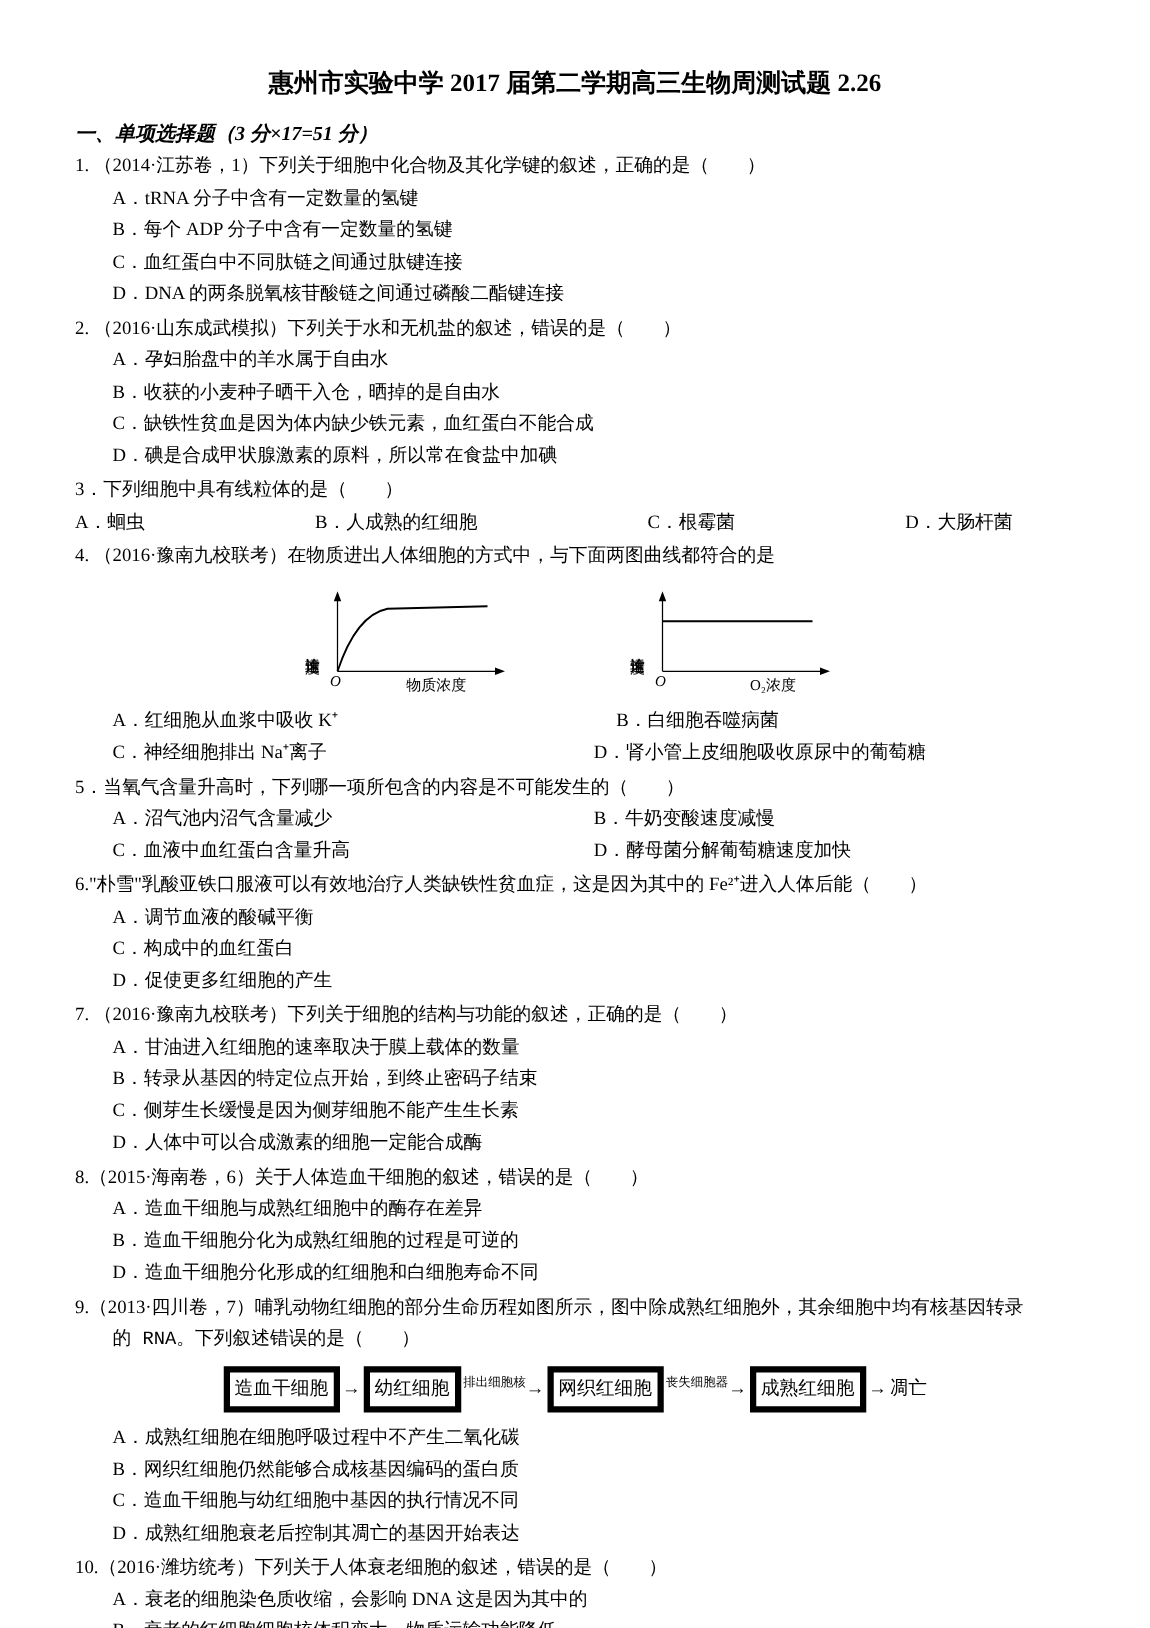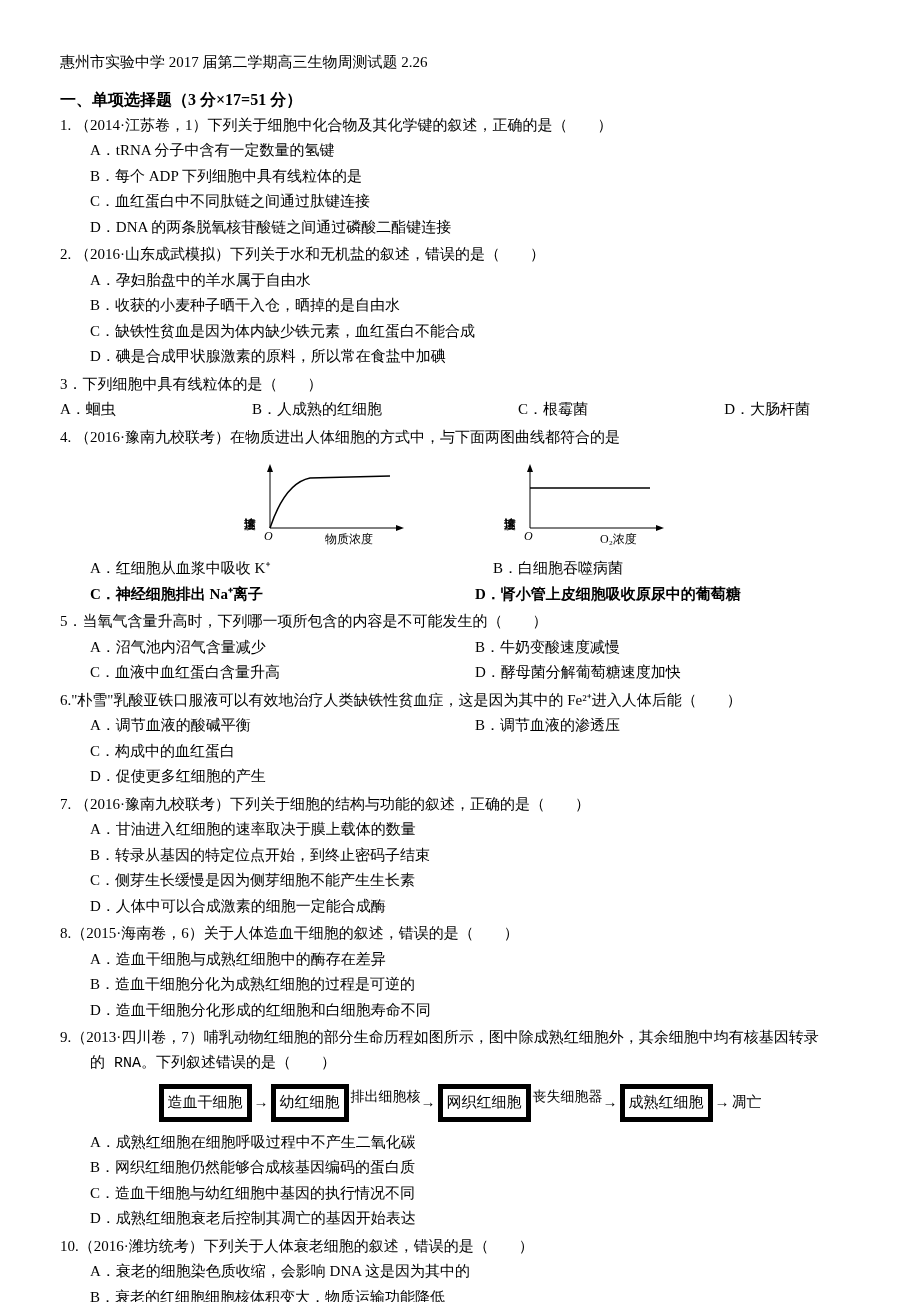--- a/index.html
+++ b/index.html
@@ -6,28 +6,29 @@
       font-family: "SimSun", "宋体", serif;
       font-size: 15px;
       line-height: 1.7;
       margin: 0;
       padding: 50px 60px;
       background: white;
       color: #000;
       width: 800px;
     }
     .title {
-      text-align: left;
-      font-size: 15px;
-      font-weight: normal;
+      text-align: center;
+      font-size: 20px;
+      font-weight: bold;
       margin-bottom: 10px;
     }
     .section-header {
       font-weight: bold;
       font-size: 16px;
+      font-style: italic;
     }
     .question {
       margin-bottom: 2px;
     }
     .q-text {
       display: block;
     }
     .option {
       margin-left: 2em;
       display: block;
@@ -58,41 +59,41 @@
     }
     .flow-box {
       border: 5px solid #000000;
       padding: 1px 4px;
       display: inline-block;
     }
     .flow-arrow {
       margin: 0 2px;
     }
     .flow-label {
-      font-size: 14px;
+      font-size: 10px;
       vertical-align: super;
     }
     .two-col {
       display: flex;
     }
     .two-col > span {
       flex: 1;
     }
   </style>
 </head>
 <body>
 
 <div class="title">惠州市实验中学 2017 届第二学期高三生物周测试题 2.26</div>
 
 <div class="section-header">一、单项选择题（3 分×17=51 分）</div>
 
 <div class="question">
   <span class="q-text">1. （2014·江苏卷，1）下列关于细胞中化合物及其化学键的叙述，正确的是（　　）</span>
   <span class="option">A．tRNA 分子中含有一定数量的氢键</span>
-  <span class="option">B．每个 ADP 下列细胞中具有线粒体的是</span>
+  <span class="option">B．每个 ADP 分子中含有一定数量的氢键</span>
   <span class="option">C．血红蛋白中不同肽链之间通过肽键连接</span>
   <span class="option">D．DNA 的两条脱氧核苷酸链之间通过磷酸二酯键连接</span>
 </div>
 
 <div class="question">
   <span class="q-text">2. （2016·山东成武模拟）下列关于水和无机盐的叙述，错误的是（　　）</span>
   <span class="option">A．孕妇胎盘中的羊水属于自由水</span>
   <span class="option">B．收获的小麦种子晒干入仓，晒掉的是自由水</span>
   <span class="option">C．缺铁性贫血是因为体内缺少铁元素，血红蛋白不能合成</span>
   <span class="option">D．碘是合成甲状腺激素的原料，所以常在食盐中加碘</span>
@@ -135,21 +136,21 @@
         <text x="24" y="82" font-size="12" font-style="italic">O</text>
         <text x="100" y="85" font-size="12">O₂浓度</text>
       </svg>
     </div>
   </div>
 
   <div class="two-col" style="margin-left:2em;gap:36px;">
     <span>A．红细胞从血浆中吸收 K⁺</span>
     <span>B．白细胞吞噬病菌</span>
   </div>
-  <div class="two-col" style="margin-left:2em;font-weight:bold;">
+  <div class="two-col" style="margin-left:2em;">
     <span>C．神经细胞排出 Na⁺离子</span>
     <span>D．肾小管上皮细胞吸收原尿中的葡萄糖</span>
   </div>
 </div>
 
 <div class="question">
   <span class="q-text">5．当氧气含量升高时，下列哪一项所包含的内容是不可能发生的（　　）</span>
   <div class="two-col" style="margin-left:2em;justify-content:center;">
     <span>A．沼气池内沼气含量减少</span>
     <span>B．牛奶变酸速度减慢</span>
@@ -157,21 +158,20 @@
   <div class="two-col" style="margin-left:2em;">
     <span>C．血液中血红蛋白含量升高</span>
     <span>D．酵母菌分解葡萄糖速度加快</span>
   </div>
 </div>
 
 <div class="question">
   <span class="q-text">6."朴雪"乳酸亚铁口服液可以有效地治疗人类缺铁性贫血症，这是因为其中的 Fe²⁺进入人体后能（　　）</span>
   <div class="two-col" style="margin-left:2em;">
     <span>A．调节血液的酸碱平衡</span>
-    <span>B．调节血液的渗透压</span>
   </div>
   <div class="two-col" style="margin-left:2em;flex-direction:column;">
     <span>C．构成中的血红蛋白</span>
     <span>D．促使更多红细胞的产生</span>
   </div>
 </div>
 
 <div class="question">
   <span class="q-text">7. （2016·豫南九校联考）下列关于细胞的结构与功能的叙述，正确的是（　　）</span>
   <span class="option">A．甘油进入红细胞的速率取决于膜上载体的数量</span>

